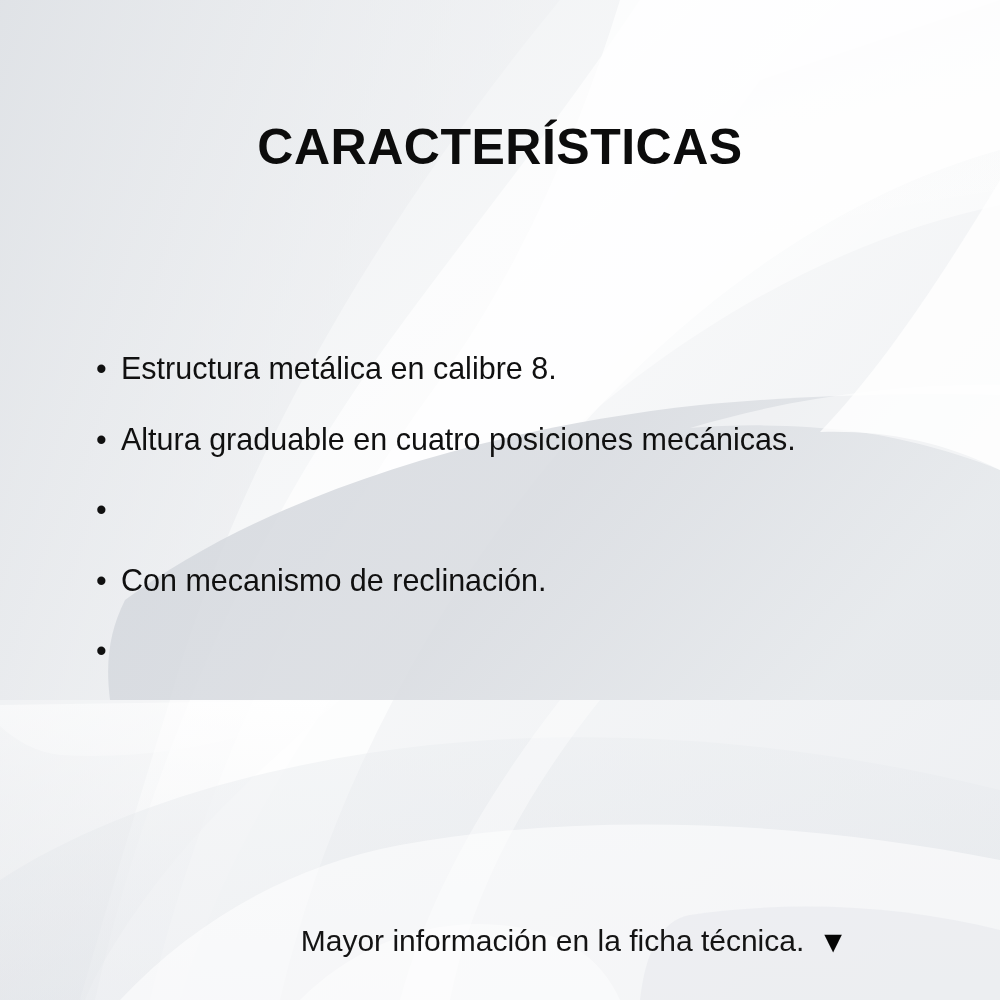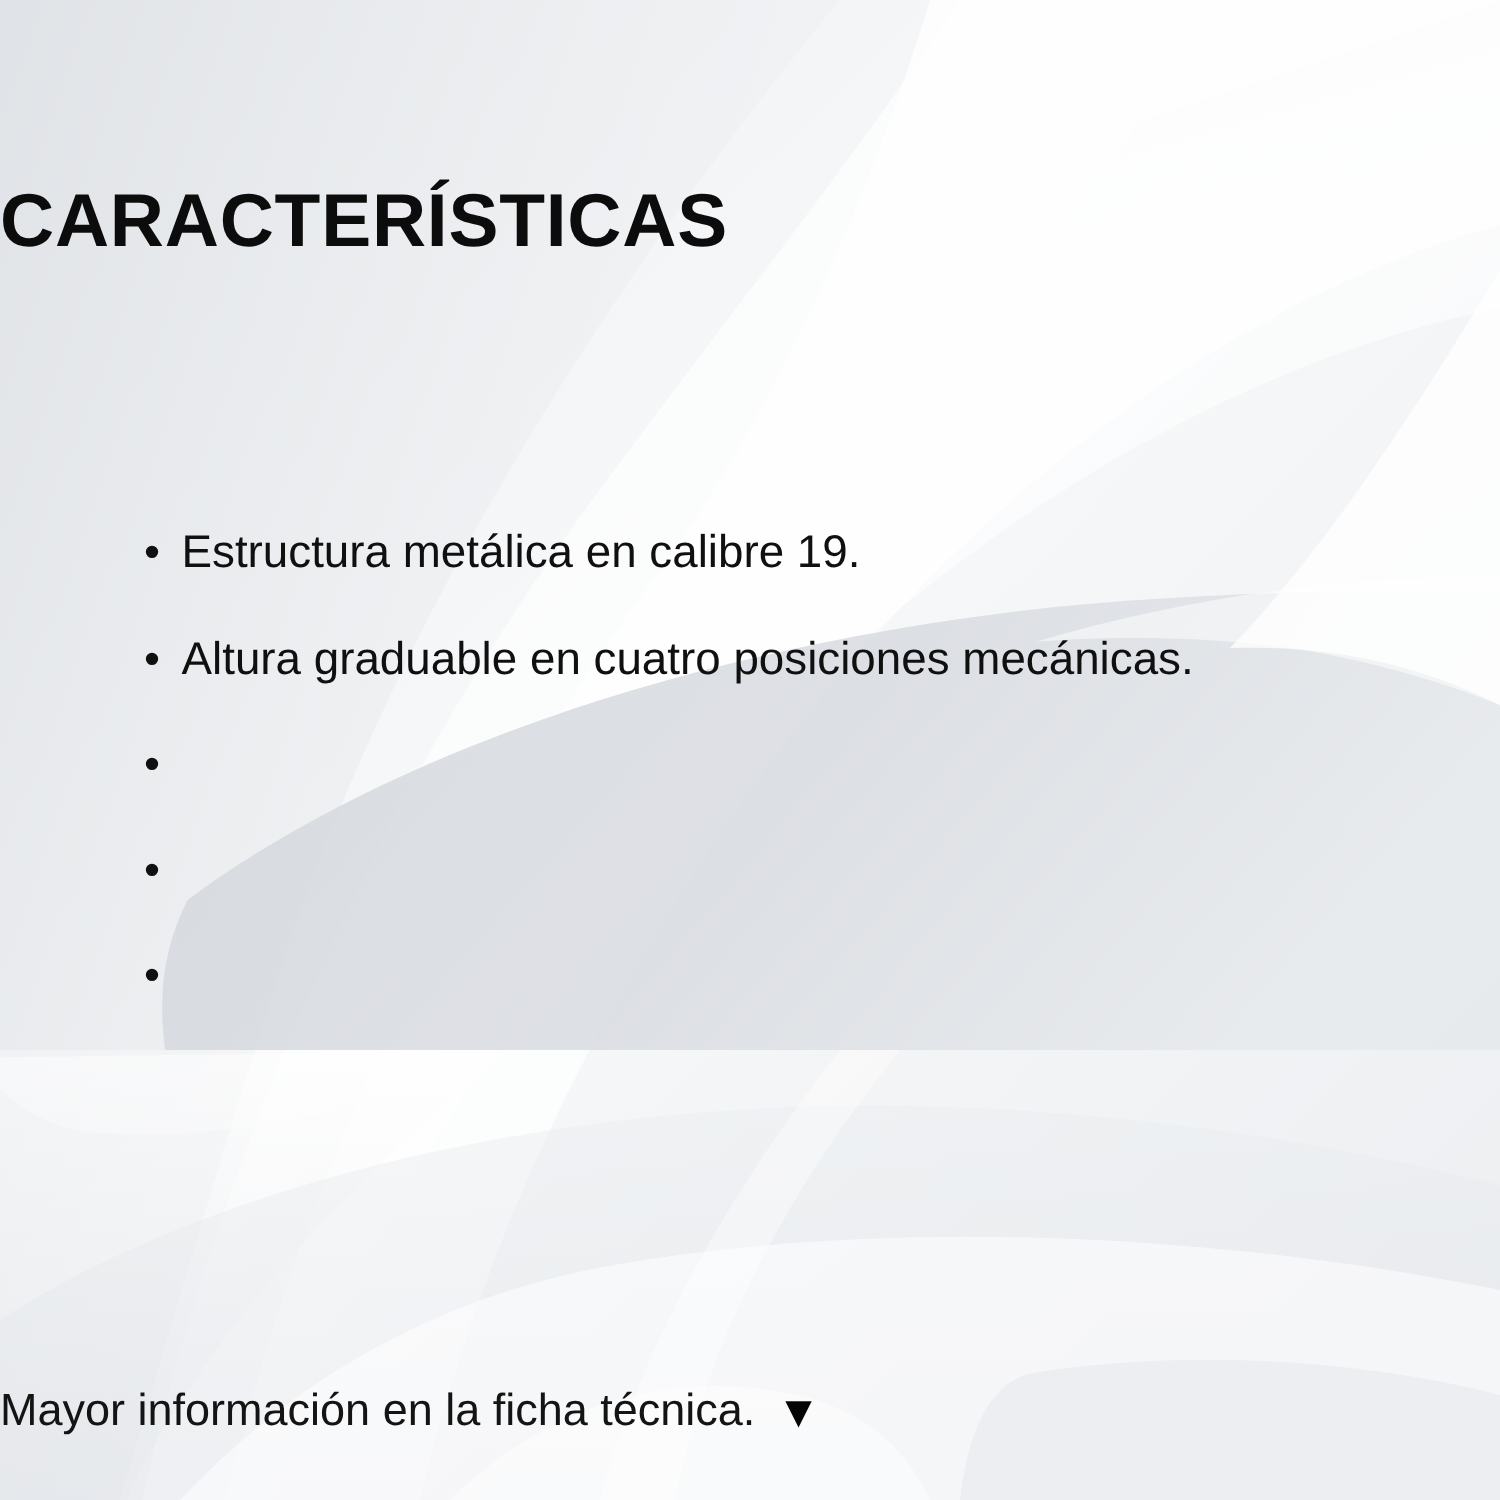--- a/index.html
+++ b/index.html
@@ -40,21 +40,21 @@
     z-index:2;
     width:1000px;
     height:1000px;
   }
 
   .page-title {
     position:absolute;
     top:118px;
     left:0;
     width:1000px;
-    text-align:left;
+    text-align:center;
     font-size:50px;
     font-weight:bold;
     letter-spacing:0.5px;
     color:#0c0c0c;
     white-space:nowrap;
   }
 
   .feature-list {
     position:absolute;
     top:350px;
@@ -85,21 +85,21 @@
     flex:0 1 auto;
     font-size:30.5px;
     line-height:36px;
   }
 
   .footer {
     position:absolute;
     left:0;
     top:921px;
     width:848px;
-    text-align:left;
+    text-align:right;
     font-size:30px;
     line-height:40px;
     color:#141414;
     white-space:nowrap;
   }
 
   .footer-text { }
 
   .footer-arrow {
     display:inline-block;
@@ -188,34 +188,35 @@
   </svg>
 
   <div id="content">
 
     <h1 class="page-title">CARACTERÍSTICAS</h1>
 
     <ul class="feature-list">
 
       <li class="feature-item">
         <span class="feature-bullet">•</span>
-        <span class="feature-text">Estructura metálica en calibre 19.</span>
+        <span class="feature-text">Estructura metálica en calibre 8.</span>
       </li>
 
       <li class="feature-item">
         <span class="feature-bullet">•</span>
         <span class="feature-text">Altura graduable en cuatro posiciones mecánicas.</span>
       </li>
 
       <li class="feature-item">
         <span class="feature-bullet">•</span>
       </li>
 
       <li class="feature-item">
         <span class="feature-bullet">•</span>
+        <span class="feature-text">Con mecanismo de reclinación.</span>
       </li>
 
       <li class="feature-item">
         <span class="feature-bullet">•</span>
       </li>
 
     </ul>
 
     <div class="footer">
       <span class="footer-text">Mayor información en la ficha técnica.</span><span class="footer-arrow">▼</span>

